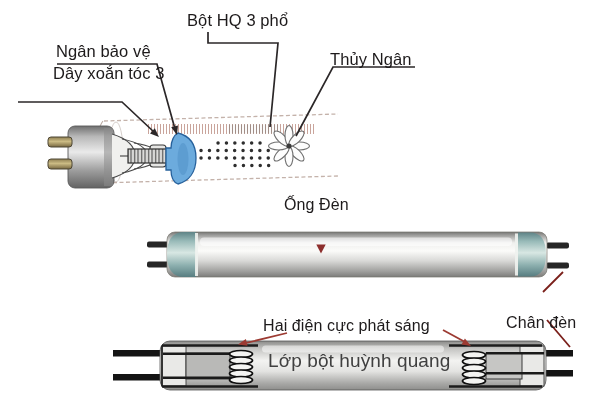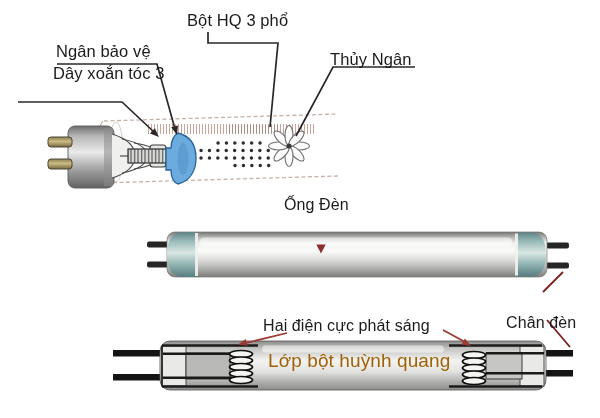--- a/index.html
+++ b/index.html
@@ -5,21 +5,21 @@
   html,body{margin:0;padding:0;background:#ffffff;}
   .stage{
     position:relative;width:600px;height:418px;background:#ffffff;overflow:hidden;
     font-family:"Liberation Sans",sans-serif;
   }
   .stage svg{position:absolute;left:0;top:0;}
   .lbl{
     position:absolute;color:#1d1a1b;white-space:nowrap;
     font-size:16.5px;letter-spacing:0.1px;line-height:1.1;
   }
-  .lbl-big{font-size:19px;color:#a16207;}
+  .lbl-big{font-size:19px;color:#404040;}
   .lbl-med{font-size:16px;}
 </style>
 </head>
 <body>
 
 <div class="stage">
 
   <svg width="600" height="418" viewBox="0 0 600 418">
     <defs>
       <linearGradient id="gradSilver" x1="0" y1="0" x2="0" y2="1">

